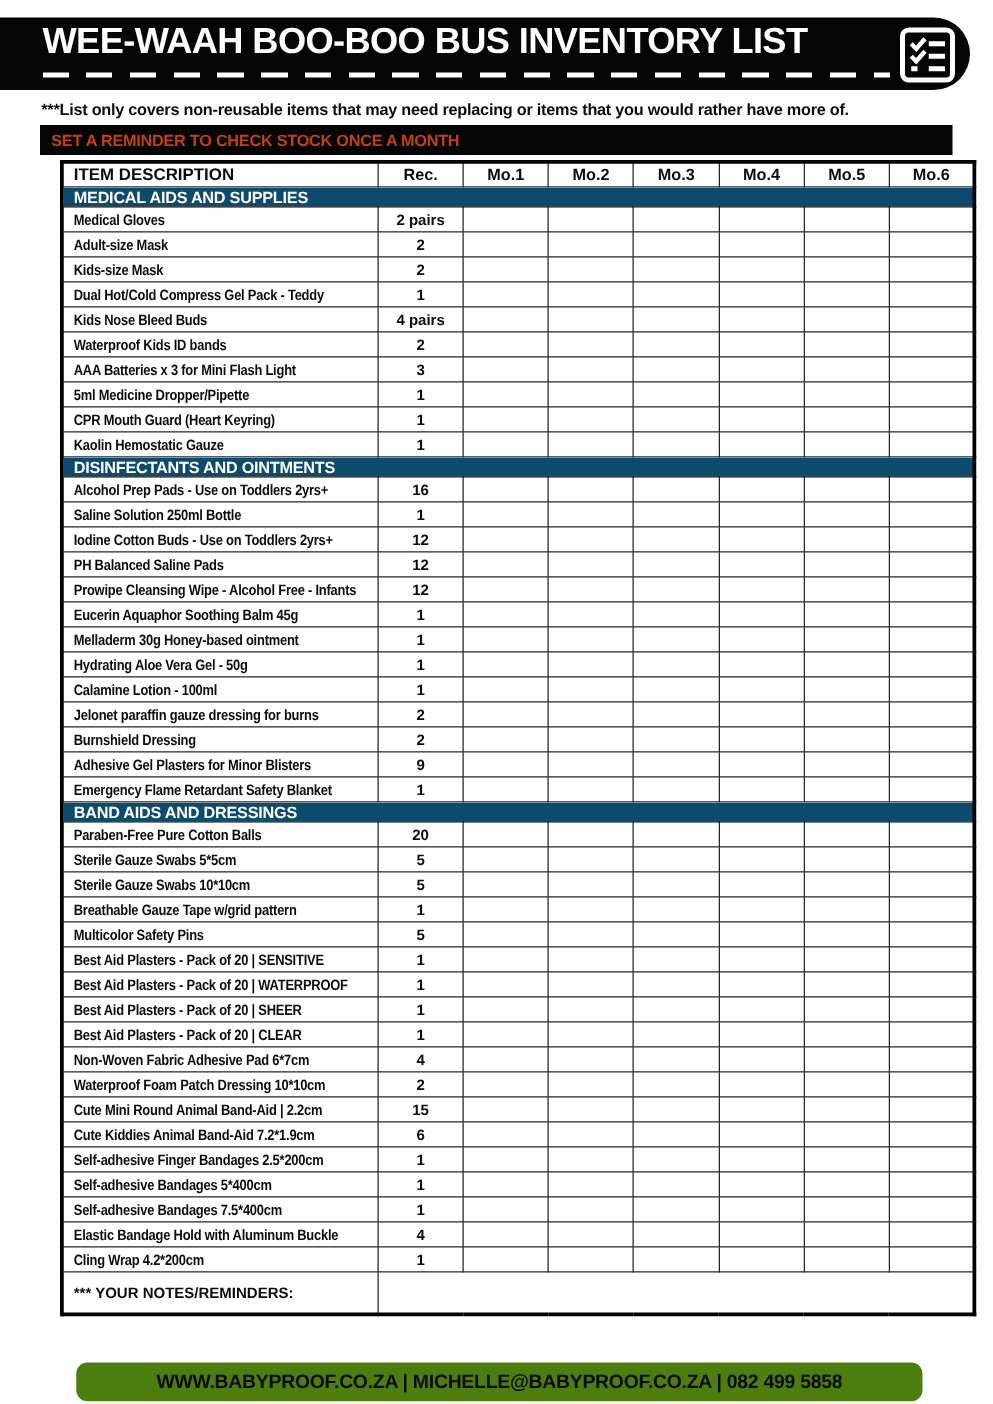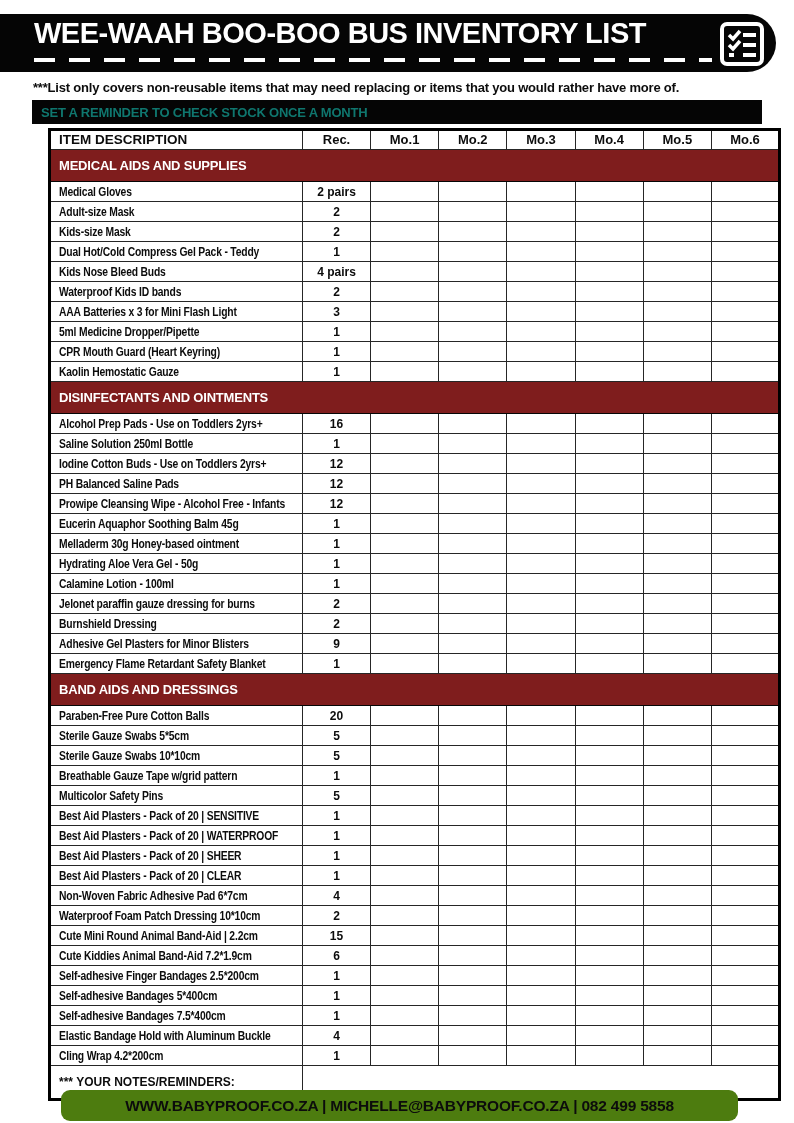--- a/index.html
+++ b/index.html
@@ -27,42 +27,42 @@
   }
   .checklist-icon { position:absolute; right:10px; top:6px; }
   
   .intro {
     position:absolute; top:80px; left:33px; width:740px;
     font-size:13px; font-weight:bold; letter-spacing:-0.2px; white-space:nowrap;
   }
   
   .reminder-bar {
     position:absolute; top:100px; left:32px; width:730px; height:24px;
-    background:#050505; color:#0f766e; font-weight:bold; font-size:13px;
+    background:#050505; color:#c2410c; font-weight:bold; font-size:13px;
     display:flex; align-items:center; padding-left:9px; letter-spacing:-0.2px;
   }
   
   table.inv {
     position:absolute; top:128px; left:48px; width:730px;
     border-collapse:collapse; table-layout:fixed;
     border:3px solid #000000;
   }
   table.inv td {
     border:1.8px solid #262626;
     height:20px; line-height:14px;
     font-size:12px; font-weight:bold;
     padding:0 2px 0 8px;
     overflow:hidden; white-space:nowrap; vertical-align:middle;
   }
   table.inv td.center { text-align:center; padding:0; }
   tr.colhead-row td { font-size:13px; }
   tr.colhead-row td:first-child { font-size:13.5px; }
   tr.section-row td {
-    background:#7f1d1d; color:#ffffff; font-size:13px;
-    border-color:#050505; letter-spacing:-0.2px; height:32px;
+    background:#0c4a6e; color:#ffffff; font-size:13px;
+    border-color:#050505; letter-spacing:-0.2px; height:16px;
   }
   tr.notes-row { height:34px; }
   tr.notes-row td { height:34px; }
   .cname {
     display:inline-block; transform:scaleX(0.86); transform-origin:0 50%;
     white-space:nowrap; letter-spacing:-0.2px;
   }
   
   .footer-pill {
     position:absolute; top:1090px; left:61px; width:677px; height:31px;

